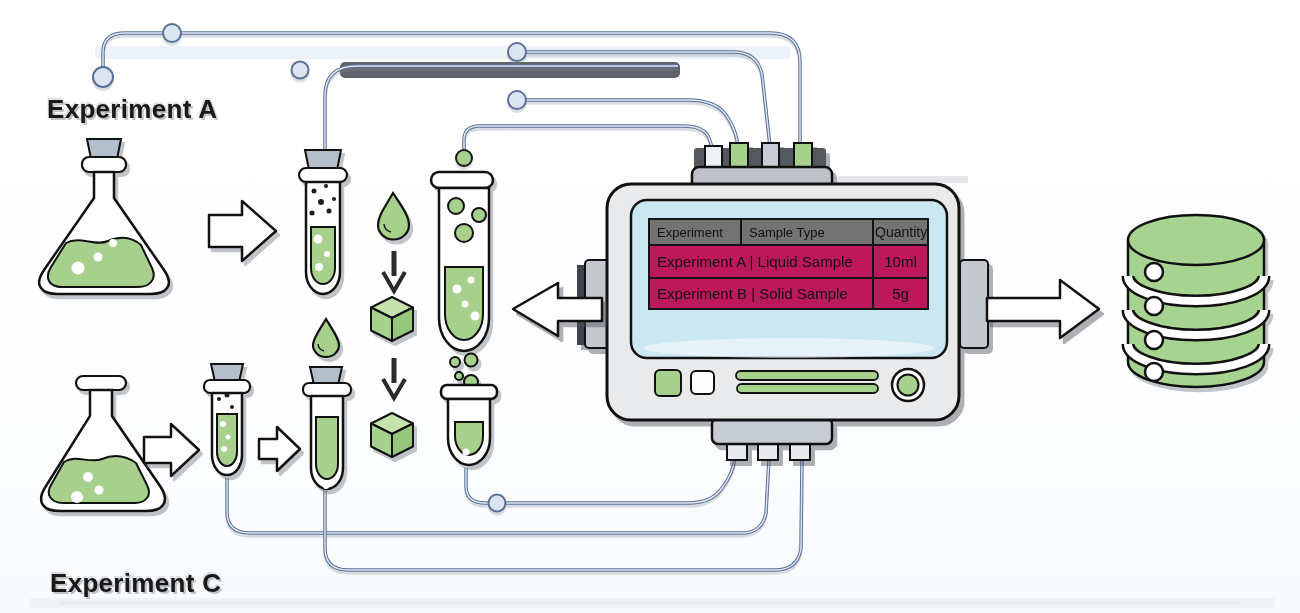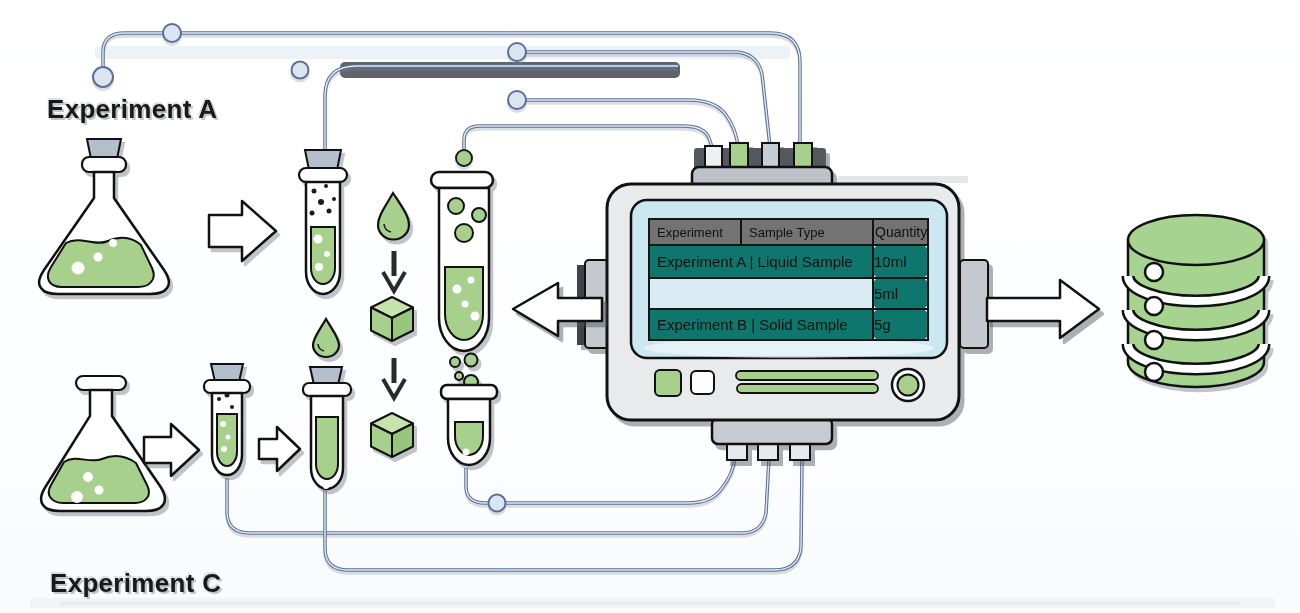--- a/index.html
+++ b/index.html
@@ -26,23 +26,23 @@
   .screen-table-wrap{position:absolute;left:648px;top:218px;}
   table.screen-table{border-collapse:collapse;table-layout:fixed;width:279px;background:#fff;}
   table.screen-table th,table.screen-table td{
     border:2px solid #141414;padding:0 0 0 7px;overflow:hidden;white-space:nowrap;
     font-family:"Liberation Sans",sans-serif;color:#111;
   }
   table.screen-table thead th{
     background:#737373;height:24px;font-size:13px;font-weight:400;text-align:left;
   }
   table.screen-table thead th.qty-h{padding:0 1px;font-size:14px;}
-  table.screen-table tbody td{height:29px;font-size:15px;background:#0f766e;}
+  table.screen-table tbody td{height:29px;font-size:15px;background:#be185d;}
   table.screen-table tbody tr.row-1 td{height:31px;}
-  table.screen-table td.qty{text-align:left;padding:0;border-radius:7px;}
+  table.screen-table td.qty{text-align:center;padding:0;}
   table.screen-table tr.row-blue td.entry{background:#d9ecf4;}
 </style>
 </head>
 <body>
 
 <div id="stage">
 
 <svg id="diagram-svg" width="1300" height="613" viewBox="0 0 1300 613">
 
   <rect x="95" y="46" width="695" height="13" rx="3" fill="#e8eef6" opacity="0.8"></rect>
@@ -278,24 +278,20 @@
         <th>Experiment</th>
         <th>Sample Type</th>
         <th class="qty-h">Quantity</th>
       </tr>
     </thead>
     <tbody>
       <tr class="row-1">
         <td colspan="2" class="entry">Experiment A | Liquid Sample</td>
         <td class="qty">10ml</td>
       </tr>
-      <tr class="row-blue">
-        <td colspan="2" class="entry"></td>
-        <td class="qty">5ml</td>
-      </tr>
       <tr>
         <td colspan="2" class="entry">Experiment B | Solid Sample</td>
         <td class="qty">5g</td>
       </tr>
     </tbody>
   </table>
 </div>
 
 </div>
 

